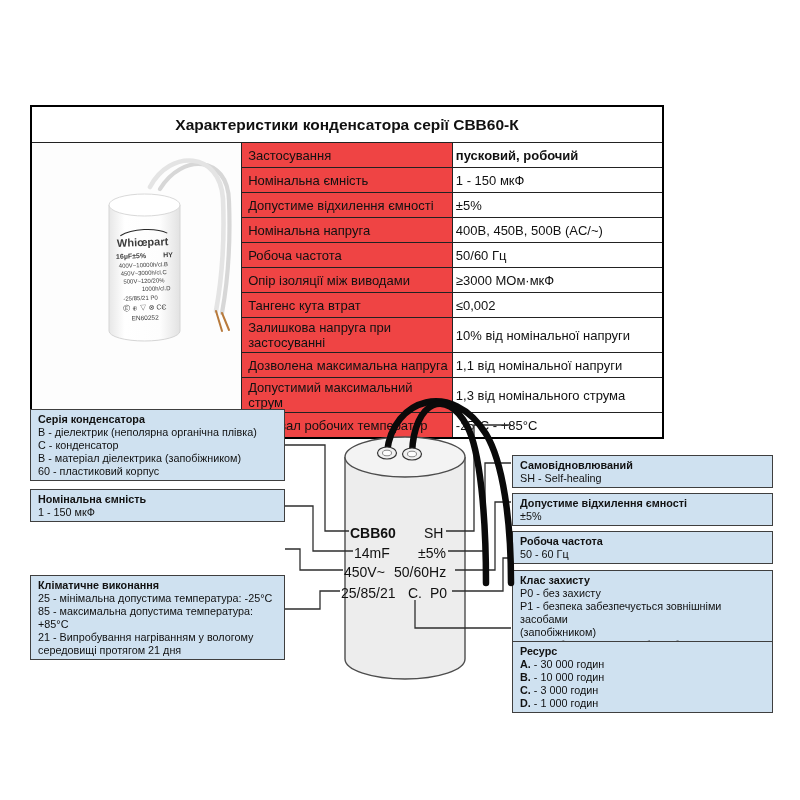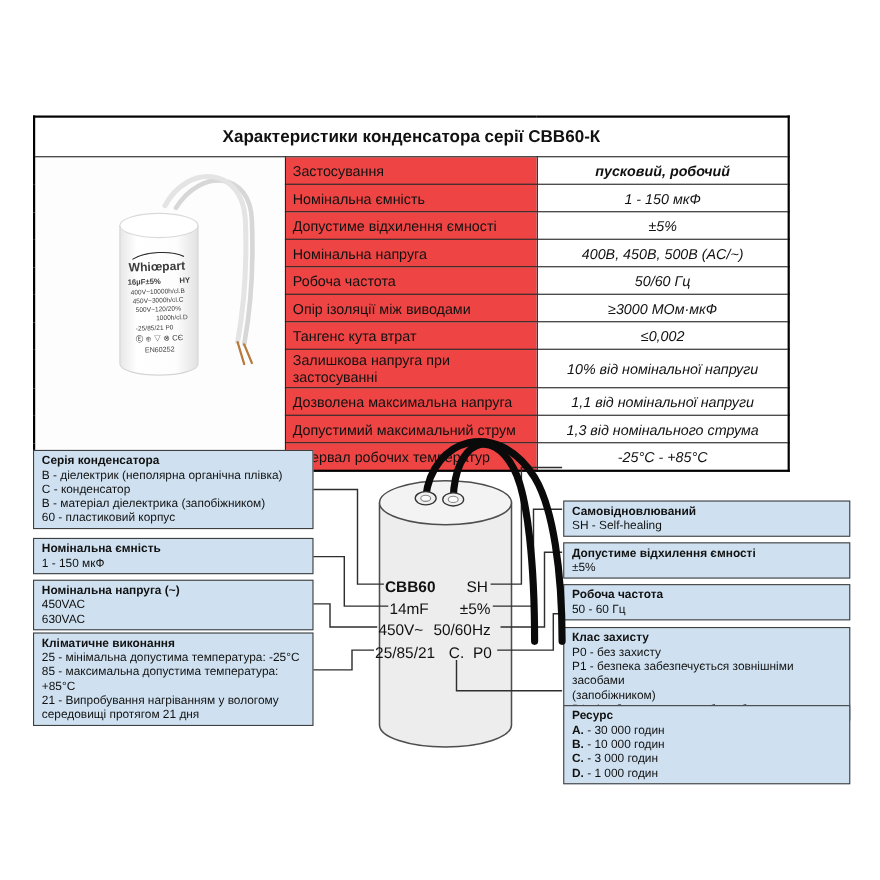--- a/index.html
+++ b/index.html
@@ -1,28 +1,28 @@
 <!DOCTYPE html>
 <html style="--box-fill: #cfe1f0; --box-border: #3f3f3f; --wire: #0a0a0a;"><head>
 <meta charset="utf-8">
 <style>
   html,body{margin:0;padding:0;background:#fff;}
   #app{position:relative;width:800px;height:800px;background:#fff;overflow:hidden;
        font-family:"Liberation Sans",sans-serif;color:#111;}
 
   
   .spec-wrap{position:absolute;left:30px;top:105px;width:740px;}
-  table.spec{border-collapse:collapse;width:688px;table-layout:fixed;}
+  table.spec{border-collapse:collapse;width:634px;table-layout:fixed;}
   table.spec th, table.spec td{border:1px solid #222;}
   table.spec{border:2px solid #000;}
   th.title{height:33px;font-size:15.5px;font-weight:bold;text-align:center;
            border-bottom:2px solid #000;background:#fff;}
   td.photo-cell{width:248px;padding:0;vertical-align:top;background:#fdfdfd;}
   td.pname{width:252px;font-size:13px;padding:2px 2px 2px 6px;height:20px;background:#ef4444;}
-  td.pval{width:240px;font-size:13px;text-align:center;padding:2px 3px;background:#fff;font-style:italic;}
+  td.pval{width:240px;font-size:13px;padding:2px 3px;background:#fff;}
   td.pval.bold{font-weight:bold;}
 
   
   .callout{position:absolute;box-sizing:border-box;background:var(--box-fill,#cfe1f0);
            border:1.5px solid var(--box-border,#3f3f3f);padding:3px 7px 2px 7px;
            font-size:10.8px;line-height:13px;color:#111;z-index:2;}
   .callout .t{font-weight:bold;}
   .lbox{left:30px;width:255px;}
   .rbox{left:512px;width:261px;margin-top:44px;}
 
@@ -147,25 +147,20 @@
     <div class="t">Серія конденсатора</div>
     <div>B - діелектрик (неполярна органічна плівка)</div>
     <div>C - конденсатор</div>
     <div>B - матеріал діелектрика (запобіжником)</div>
     <div>60 - пластиковий корпус</div>
   </div>
   <div class="callout lbox" style="top:489px;">
     <div class="t">Номінальна ємність</div>
     <div>1 - 150 мкФ</div>
   </div>
-  <div class="callout lbox" style="top:527px;">
-    <div class="t">Номінальна напруга (~)</div>
-    <div>450VAC</div>
-    <div>630VAC</div>
-  </div>
   <div class="callout lbox" style="top:575px;">
     <div class="t">Кліматичне виконання</div>
     <div>25 - мінімальна допустима температура: -25°C</div>
     <div>85 - максимальна допустима температура: +85°C</div>
     <div>21 - Випробування нагріванням у вологому</div>
     <div>середовищі протягом 21 дня</div>
   </div>
 
   <div class="callout rbox" style="top:411px;">
     <div class="t">Самовідновлюваний</div>

